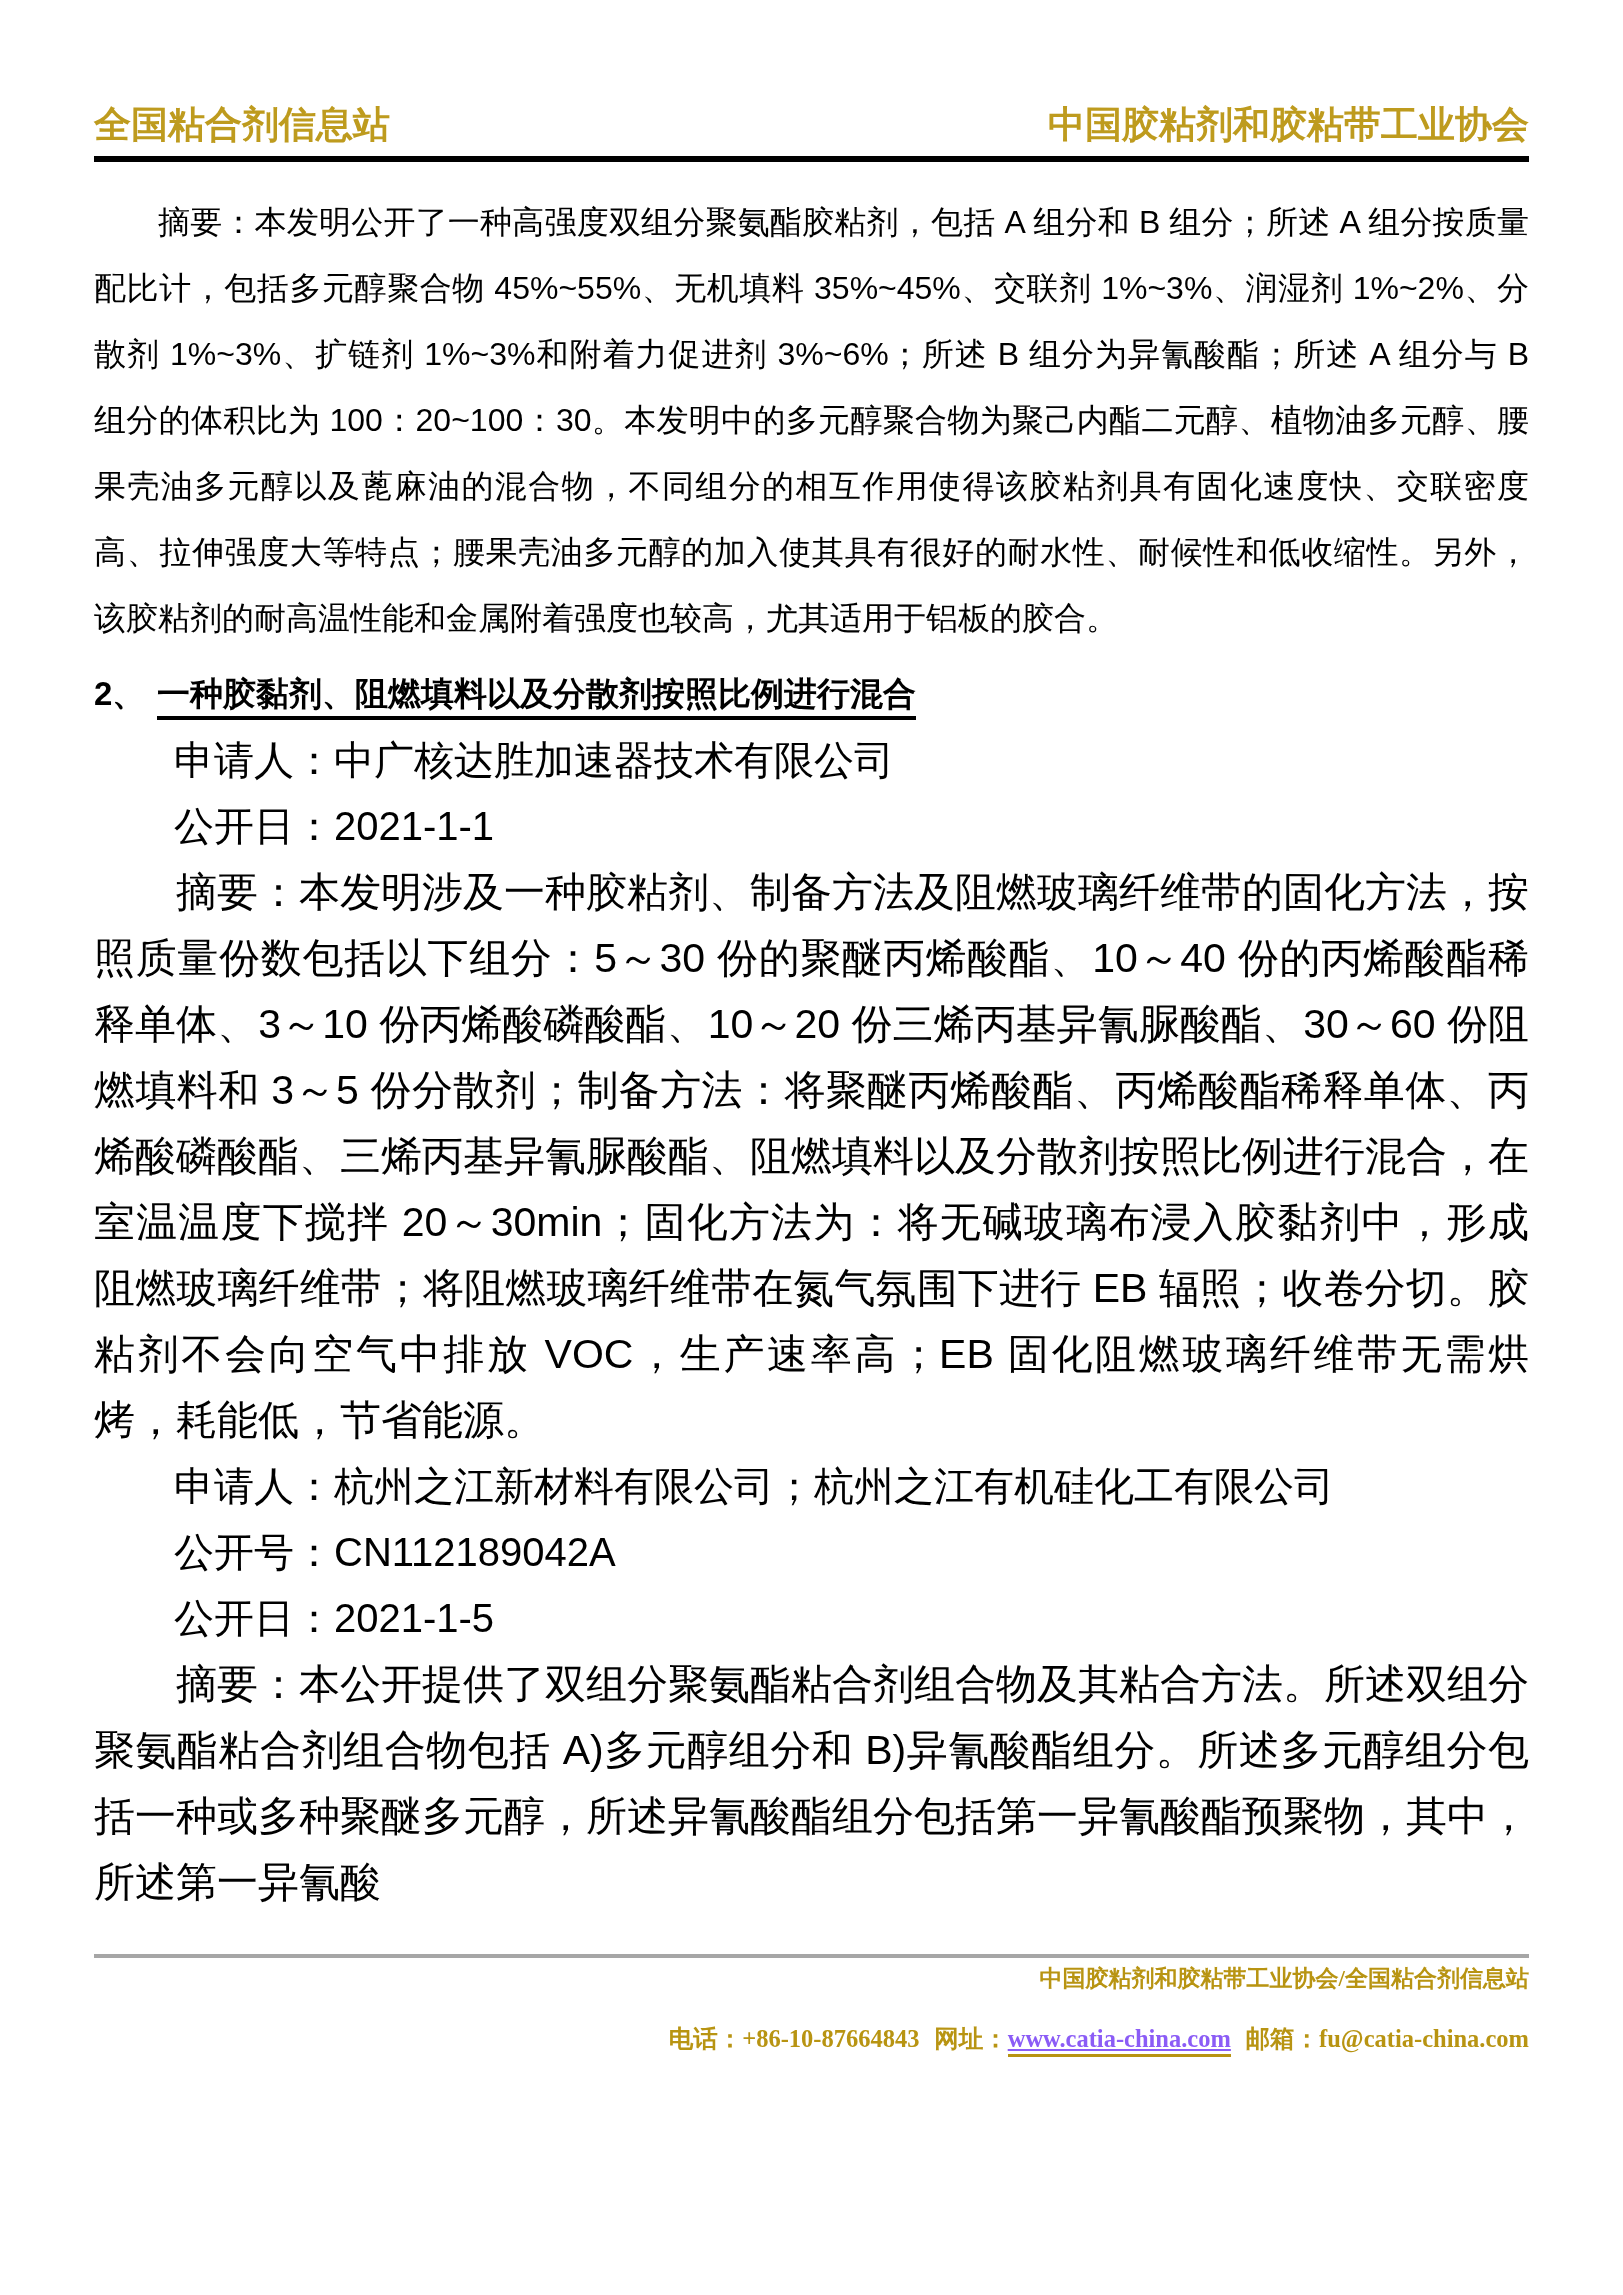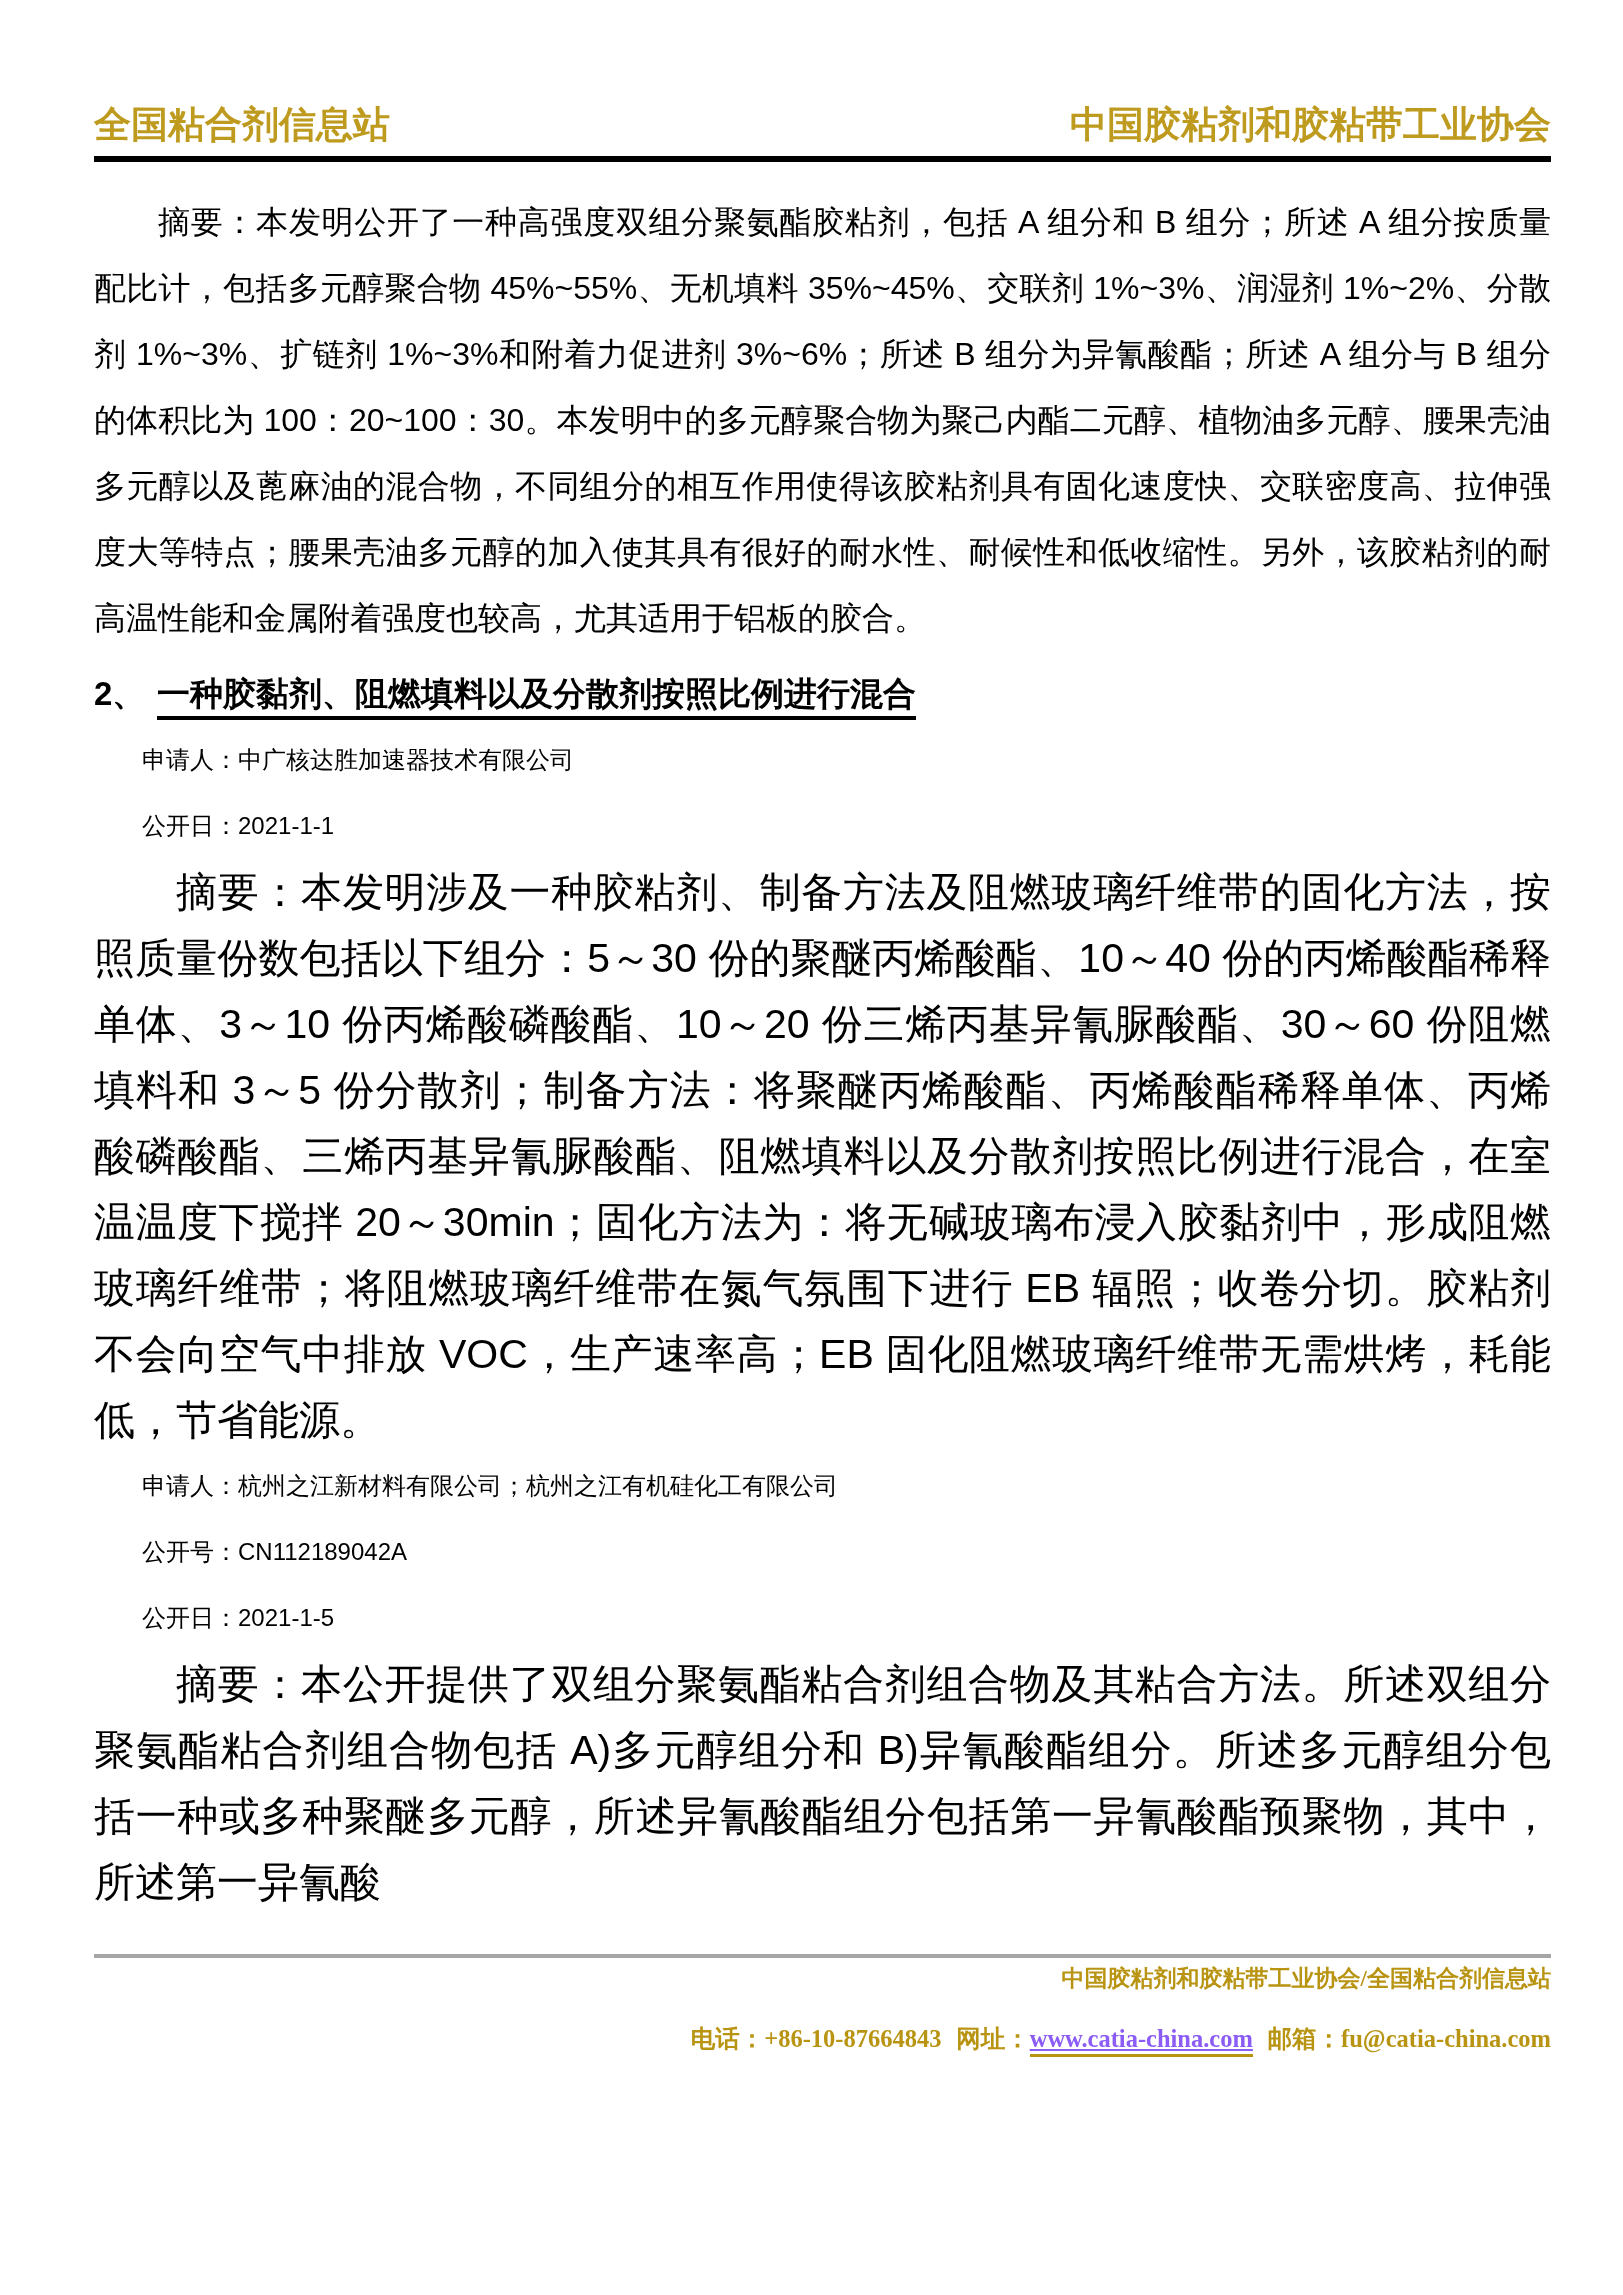--- a/index.html
+++ b/index.html
@@ -7,21 +7,21 @@
     padding: 0;
     background: #e8e8e8;
   }
   .page {
     position: relative;
     width: 1623px;
     height: 2295px;
     margin: 0 auto;
     background: #ffffff;
     box-sizing: border-box;
-    padding: 103px 72px 0 94px;
+    padding: 103px 94px 0 94px;
     overflow: hidden;
     font-family: "Liberation Sans", "DejaVu Sans", sans-serif;
     color: #000000;
   }
   
   .doc-header {
     display: flex;
     justify-content: space-between;
     align-items: flex-end;
     font-family: "Liberation Serif", "DejaVu Serif", serif;
@@ -53,21 +53,21 @@
     margin-right: 0.35em;
   }
   .section-heading .title-underline {
     border-bottom: 4.5px solid #000000;
     padding-bottom: 3.9px;
   }
   .section-heading.second {
     margin-top: 19.3px;
   }
   .meta-line {
-    font-size: 24px;
+    font-size: 40px;
     line-height: 66px;
     margin: 0;
     padding-left: 2em;
   }
   .abstract-par {
     font-size: 41px;
     line-height: 66px;
     text-align: justify;
     text-indent: 2em;
     margin: 0;

